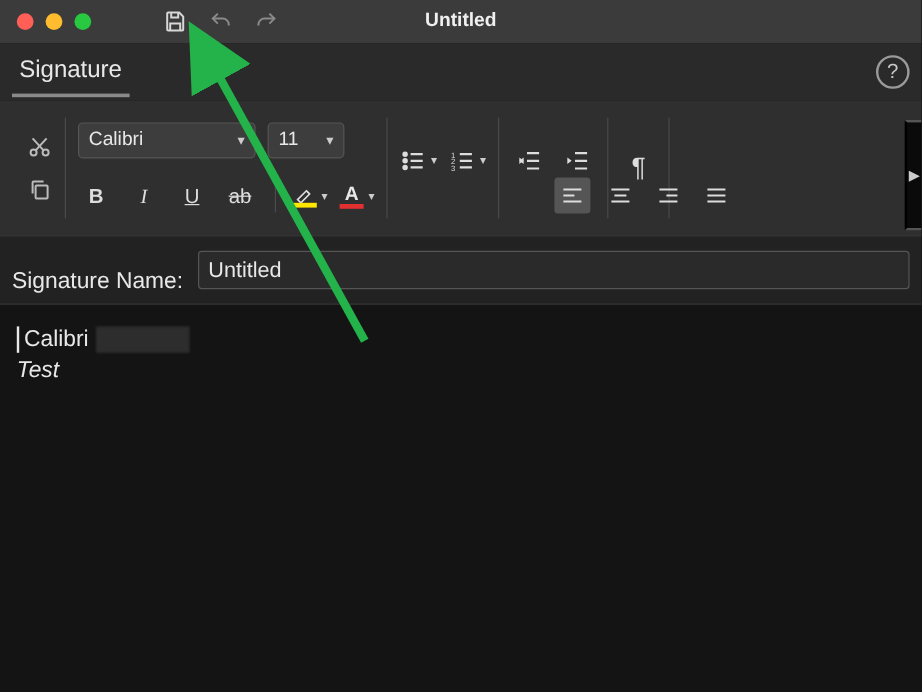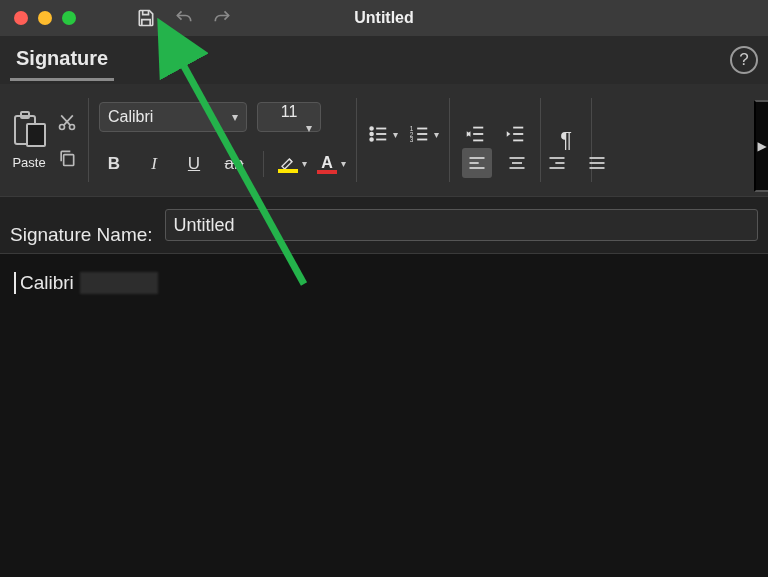--- a/index.html
+++ b/index.html
@@ -10,40 +10,40 @@
   .tl { width: 14px; height: 14px; border-radius: 50%; }
   .tl.red { background: #ff5f57; }
   .tl.yellow { background: #febc2e; }
   .tl.green { background: #28c840; }
   .qat { display: flex; gap: 18px; margin-left: 60px; align-items: center; }
   .qat-btn { width: 20px; height: 20px; display: flex; align-items: center; justify-content: center; color: #c8c8c8; }
   .qat-btn.dim { color: #7a7a7a; }
   .win-title { position: absolute; left: 50%; top: 50%; transform: translate(-50%, -50%); font-weight: 700; font-size: 16px; color: #f0f0f0; }
   
   .tab-strip { height: 48px; background: #2a2a2a; display: flex; align-items: center; padding: 0 10px; position: relative; }
-  .tab { font-size: 20px; font-weight: 700; color: #e8e8e8; padding: 8px 6px; border-bottom: 3px solid #8a8a8a; }
+  .tab { font-size: 20px; font-weight: 400; color: #e8e8e8; padding: 8px 6px; border-bottom: 3px solid #8a8a8a; }
   .help-btn { margin-left: auto; width: 28px; height: 28px; border: 2px solid #9a9a9a; border-radius: 50%; display: flex; align-items: center; justify-content: center; font-size: 17px; color: #c8c8c8; }
   
   .ribbon { height: 112px; background: #2f2f2f; display: flex; align-items: stretch; padding: 8px 8px 8px 12px; position: relative; }
   .rsep { width: 1px; background: #4a4a4a; margin: 6px 10px; }
   .group { display: flex; flex-direction: column; justify-content: center; }
   .paste-group { align-items: center; gap: 6px; }
   .paste-icon { width: 34px; height: 38px; position: relative; }
   .paste-icon .board { position: absolute; left: 2px; top: 4px; width: 22px; height: 30px; border: 2px solid #bbb; border-radius: 3px; }
   .paste-icon .clip { position: absolute; left: 8px; top: 0px; width: 10px; height: 8px; border: 2px solid #bbb; border-radius: 2px; }
   .paste-icon .page { position: absolute; left: 14px; top: 12px; width: 20px; height: 24px; background: #1b1b1b; border: 2px solid #bbb; border-radius: 2px; }
   .paste-label { font-size: 13px; }
   .paste-side { display: flex; flex-direction: column; gap: 14px; margin-left: 10px; align-items: center; justify-content: center; }
   .side-icon { width: 22px; height: 22px; color: #bbb; display:flex; align-items:center; justify-content:center; }
   .font-group { gap: 17px; }
   .row { display: flex; gap: 10px; align-items: center; }
   .combo { height: 30px; background: #3d3d3d; border: 1px solid #555; border-radius: 4px; display: flex; align-items: center; padding: 0 8px; font-size: 16px; position: relative; }
   .combo .chev { margin-left: auto; font-size: 12px; color: #ccc; padding-left: 6px; }
   .font-name { width: 148px; }
-  .font-size { width: 64px; flex-direction: column; }
+  .font-size { width: 64px; }
   .fmt-btn { width: 30px; height: 30px; display: flex; align-items: center; justify-content: center; font-size: 17px; color: #ddd; position: relative; border-radius: 3px; }
   .fmt-btn.bold { font-weight: 800; }
   .fmt-btn.italic { font-style: italic; font-family: Georgia, serif; }
   .fmt-btn.underline { text-decoration: underline; }
   .fmt-btn.strike { text-decoration: line-through; }
   .split-btn { display: flex; align-items: center; gap: 2px; }
   .color-btn { display: flex; flex-direction: column; align-items: center; gap: 0px; }
   .color-bar { width: 20px; height: 4px; margin-top: -2px; }
   .tiny-chev { font-size: 10px; color: #ccc; margin-left: 2px; }
   .list-btn svg { width: 22px; height: 22px; }
@@ -104,30 +104,20 @@
   <div class="win-title">Untitled</div>
 </div>
 
 <div class="tab-strip">
   <div class="tab">Signature</div>
   <div class="help-btn">?</div>
 </div>
 
 <div class="ribbon">
 
-  <div class="group paste-group">
-    <div style="display:flex;flex-direction:column;align-items:center;gap:6px;">
-      <div class="paste-icon">
-        <div class="board"></div>
-          <div class="clip"></div>
-          <div class="page"></div>
-      </div>
-      <div class="paste-label">Paste</div>
-    </div>
-  </div>
   <div class="paste-side">
     <div class="side-icon">
       <svg width="20" height="20" viewBox="0 0 24 24" fill="none" stroke="#bbb" stroke-width="2">
           <circle cx="6" cy="18" r="3"></circle>
           <circle cx="18" cy="18" r="3"></circle>
           <path d="M8.5 15.5L19 4"></path>
           <path d="M15.5 15.5L5 4"></path>
         </svg>
     </div>
     <div class="side-icon">
@@ -275,20 +265,21 @@
   <div class="sig-label">Signature Name:</div>
   <input class="sig-input" type="text" value="Untitled" style="">
 </div>
 
 <div class="editor">
   <div class="line1">
     <span class="cursor"></span>
     <span>Calibri</span>
     <span class="redact"></span>
   </div>
+  <div class="line2">Test</div>
 </div>
 
 <svg class="annotation" width="768" height="577">
   <defs>
     <marker id="arrowhead" markerWidth="8" markerHeight="8" refX="6" refY="4" orient="auto">
       <polygon points="0 0, 8 4, 0 8" fill="#24b34b"></polygon>
     </marker>
   </defs>
   <line x1="304" y1="284" x2="164" y2="30" stroke="#24b34b" stroke-width="7" marker-end="url(#arrowhead)"></line>
 </svg>

